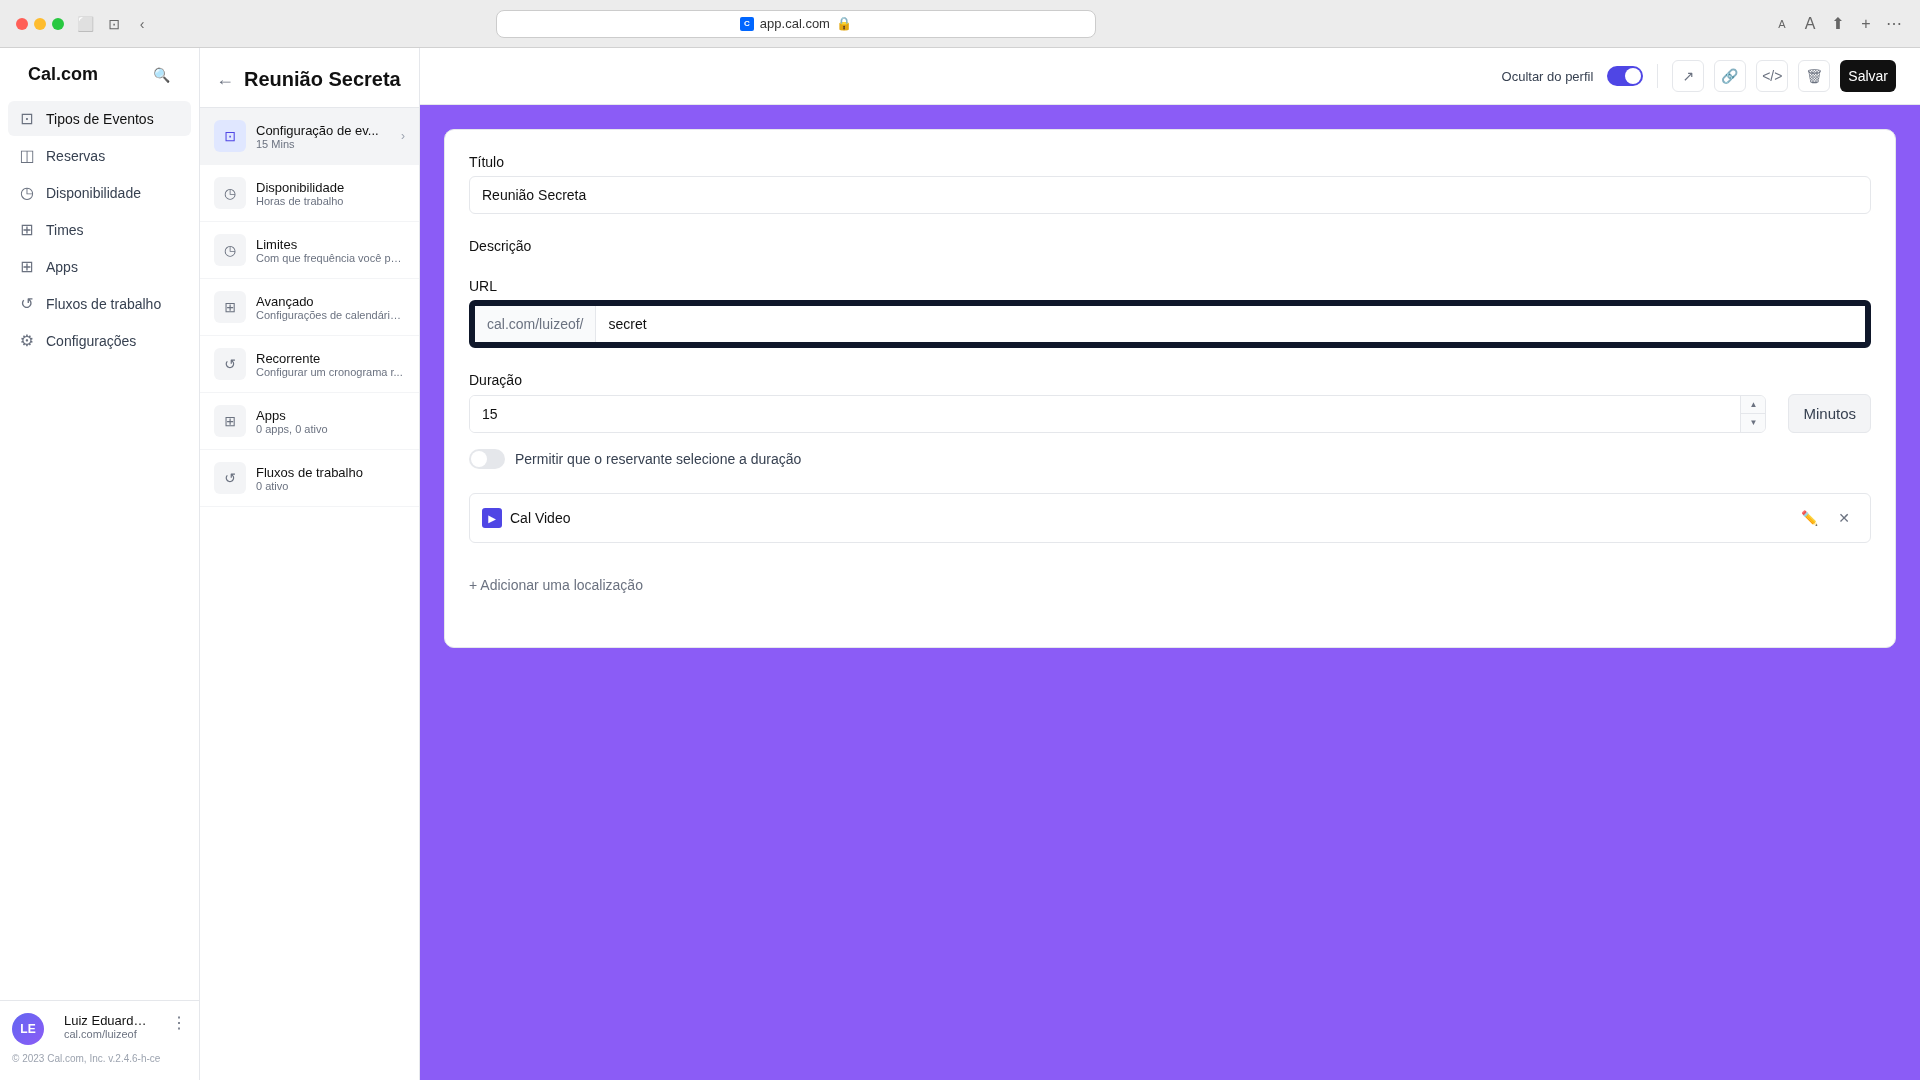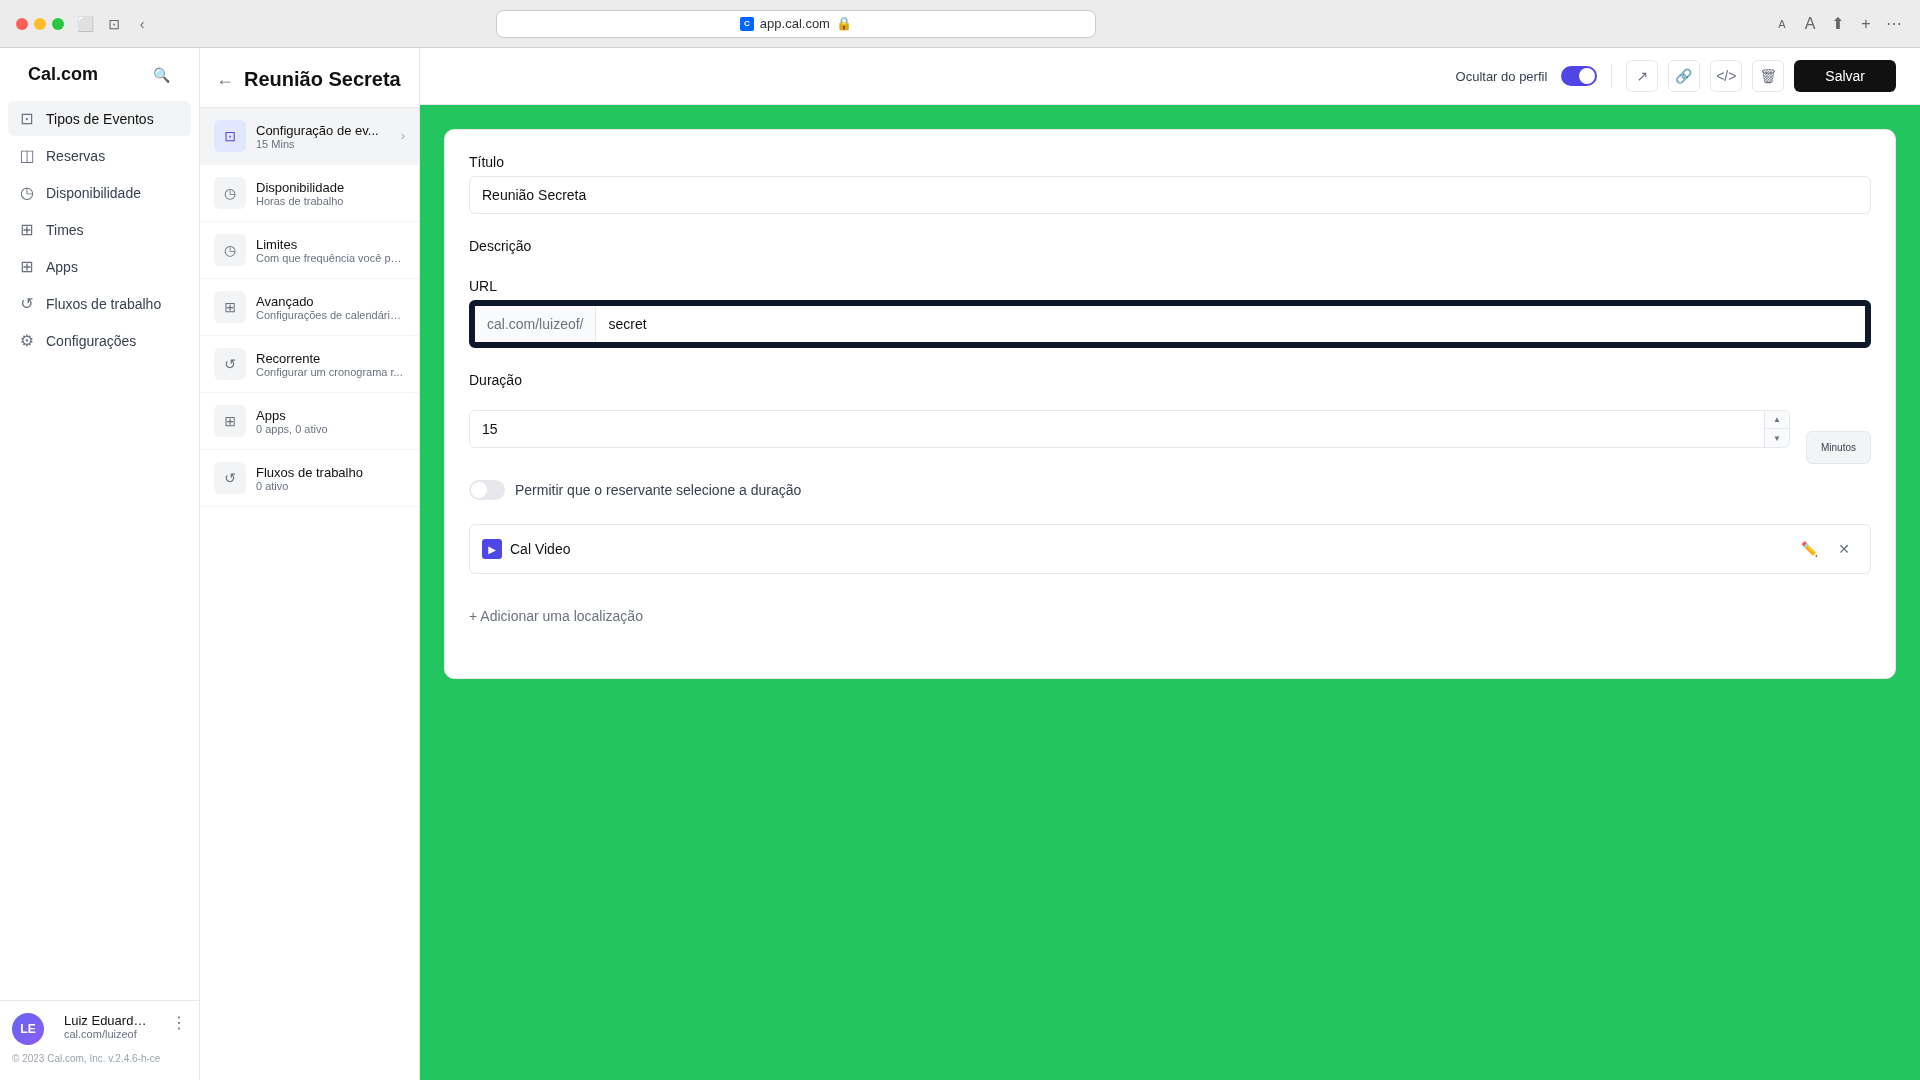--- a/index.html
+++ b/index.html
@@ -221,21 +221,21 @@
     }
     .sec-nav-text { flex: 1; min-width: 0; }
     .sec-nav-label { font-size: 13px; font-weight: 500; color: #111; }
     .sec-nav-sub { font-size: 11px; color: #6b7280; white-space: nowrap; overflow: hidden; text-overflow: ellipsis; }
     .sec-nav-chevron { color: #9ca3af; font-size: 12px; }
 
     
     .form-area {
       flex: 1;
       overflow-y: auto;
-      background: #22c55e;
+      background: #8b5cf6;
     }
     .form-toolbar {
       background: #fff;
       padding: 12px 24px;
       display: flex;
       align-items: center;
       justify-content: flex-end;
       gap: 10px;
       border-bottom: 1px solid #e5e7eb;
     }
@@ -274,21 +274,21 @@
       display: flex; align-items: center; justify-content: center;
       cursor: pointer;
       color: #6b7280;
       font-size: 14px;
     }
     .save-btn {
       background: #111;
       color: white;
       border: none;
       border-radius: 6px;
-      padding: 8px 31px;
+      padding: 8px 8px;
       font-size: 14px;
       font-weight: 500;
       cursor: pointer;
     }
 
     .form-body {
       padding: 24px;
     }
     .form-card {
       background: #fff;
@@ -338,21 +338,21 @@
       border: none;
       padding: 10px 12px;
       font-size: 14px;
       color: #111;
       outline: none;
     }
 
     
     .duration-row {
       display: flex;
-      gap: 16px;
+      gap: 22px;
       align-items: center;
       border-radius: 9px;
     }
     .duration-input-wrap {
       flex: 1;
       display: flex;
       border: 1px solid #e5e7eb;
       border-radius: 6px;
       overflow: hidden;
       align-items: center;
@@ -378,24 +378,23 @@
       font-size: 8px;
       border: none;
       background: #f9fafb;
     }
     .spinner-btn:first-child { border-bottom: 1px solid #e5e7eb; }
     .duration-unit-btn {
       background: #f3f4f6;
       border: 1px solid #e5e7eb;
       border-radius: 6px;
       padding: 10px 14px;
-      font-size: 10px;
+      font-size: 15px;
       cursor: pointer;
       color: #374151;
-      margin-top: 37px;
     }
 
     
     .toggle-row {
       display: flex;
       align-items: center;
       gap: 10px;
       margin-top: -8px;
     }
     .mini-toggle {

